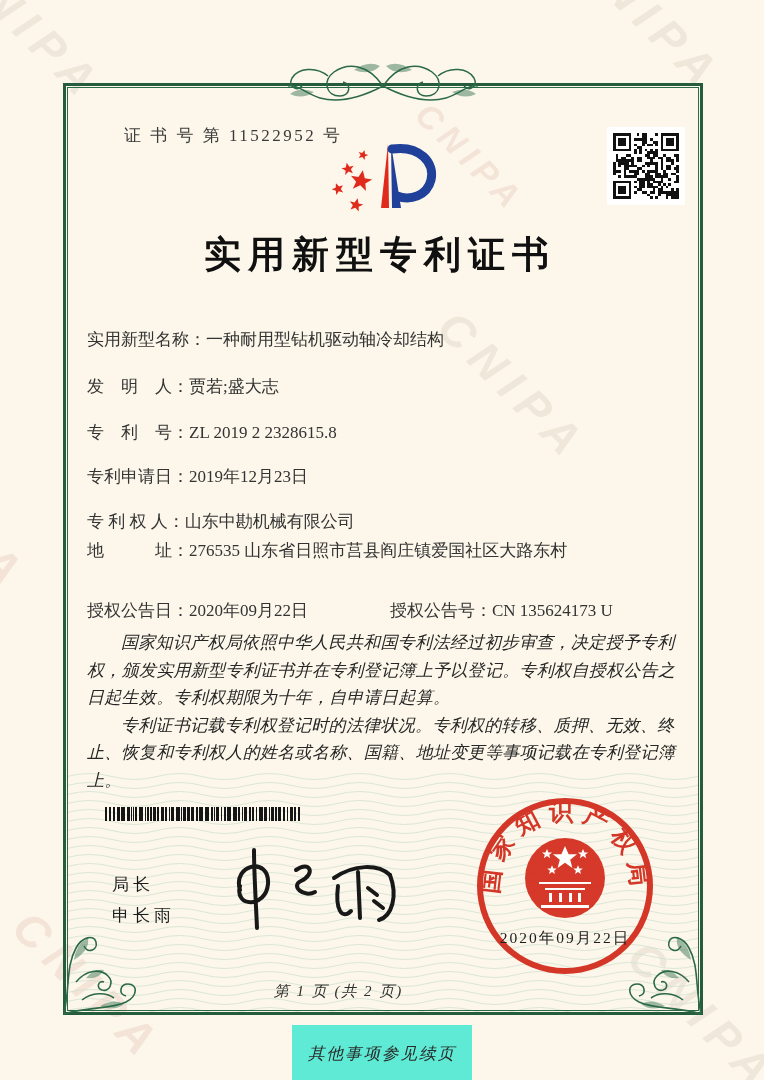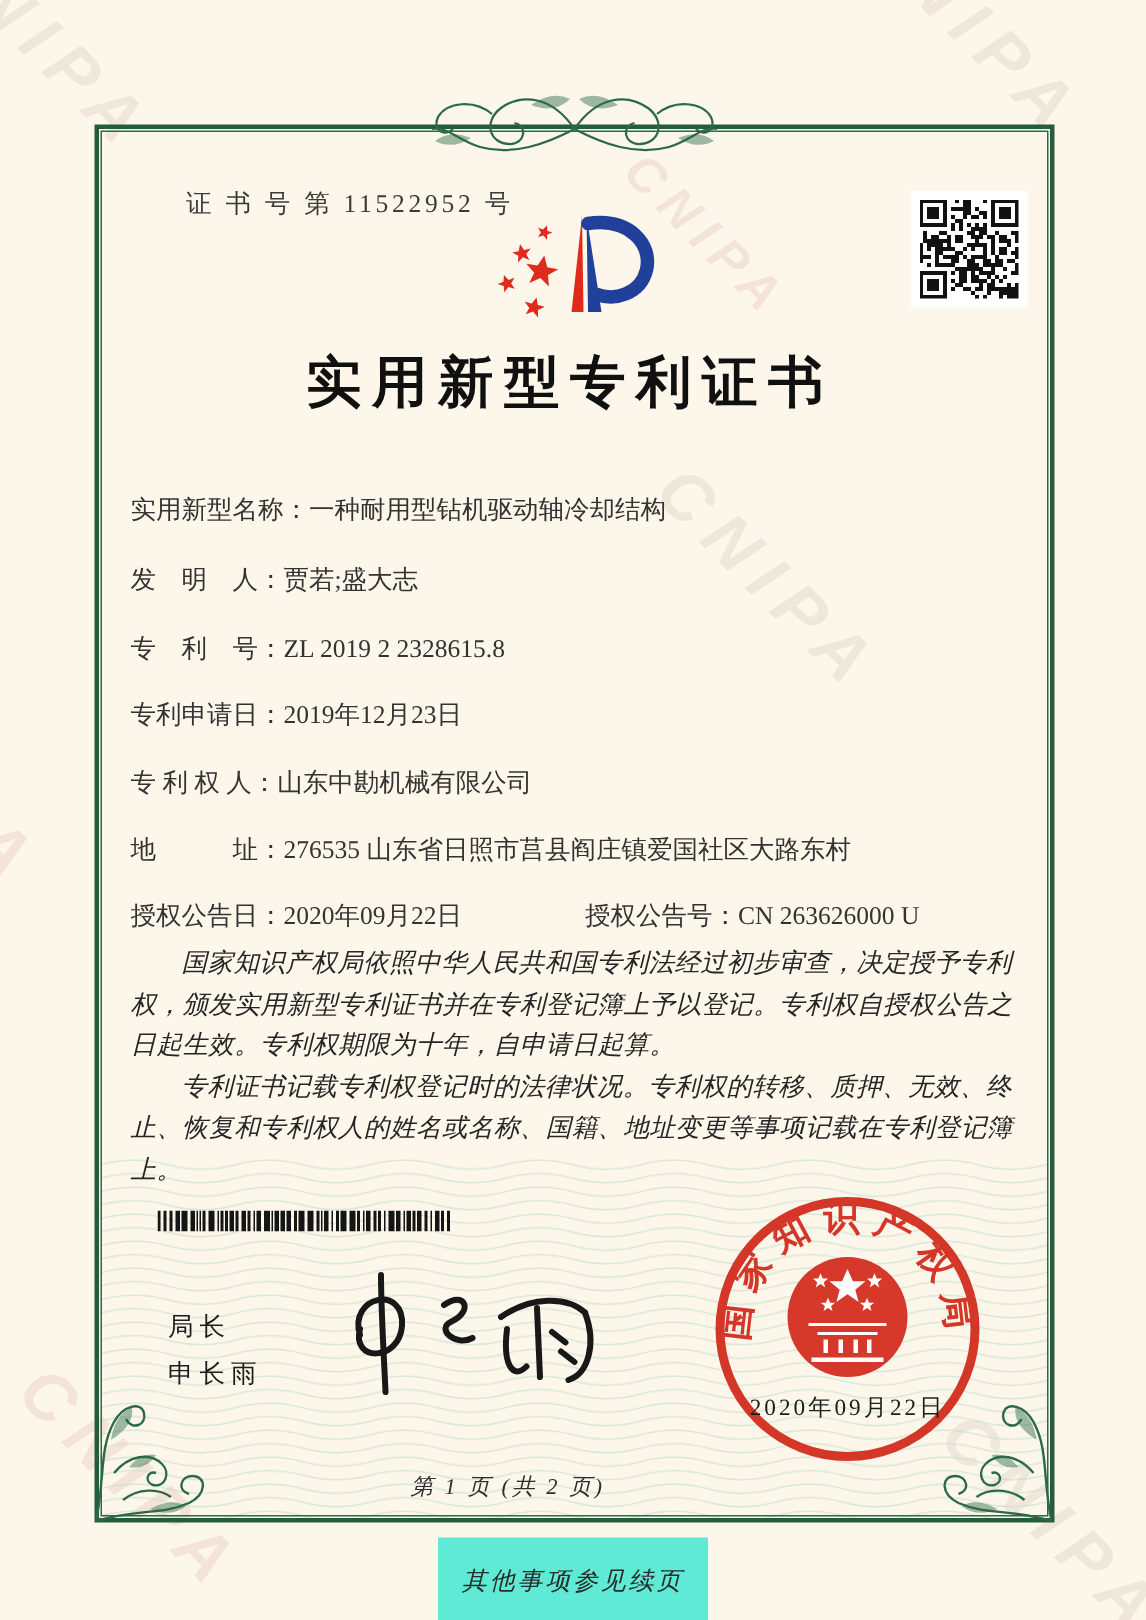--- a/index.html
+++ b/index.html
@@ -462,24 +462,24 @@
     </div>
 
   <div class="title">实用新型专利证书</div>
 
   <div class="fields">
     <div class="frow" style="top:0"><span class="lab">实用新型名称：</span><span>一种耐用型钻机驱动轴冷却结构</span></div>
     <div class="frow" style="top:47px"><span class="lab">发　明　人：</span><span>贾若;盛大志</span></div>
     <div class="frow" style="top:93px"><span class="lab">专　利　号：</span><span>ZL 2019 2 2328615.8</span></div>
     <div class="frow" style="top:137px"><span class="lab">专利申请日：</span><span>2019年12月23日</span></div>
     <div class="frow" style="top:182px"><span class="lab">专 利 权 人：</span><span>山东中勘机械有限公司</span></div>
-    <div class="frow" style="top:227px"><span class="lab">地　　　址：</span><span>276535 山东省日照市莒县阎庄镇爱国社区大路东村</span></div>
+    <div class="frow" style="top:211px"><span class="lab">地　　　址：</span><span>276535 山东省日照市莒县阎庄镇爱国社区大路东村</span></div>
     <div class="frow" style="top:271px;width:600px;">
       <span><span class="lab">授权公告日：</span><span>2020年09月22日</span></span>
-      <span class="grant-no"><span class="lab">授权公告号：</span><span>CN 263626000 U</span></span>
+      <span class="grant-no"><span class="lab">授权公告号：</span><span>CN 135624173 U</span></span>
     </div>
   </div>
 
   <div class="paras">
     <p>国家知识产权局依照中华人民共和国专利法经过初步审查，决定授予专利权，颁发实用新型专利证书并在专利登记簿上予以登记。专利权自授权公告之日起生效。专利权期限为十年，自申请日起算。</p>
     <p>专利证书记载专利权登记时的法律状况。专利权的转移、质押、无效、终止、恢复和专利权人的姓名或名称、国籍、地址变更等事项记载在专利登记簿上。</p>
   </div>
 
   <div class="barcode" id="barcode"><svg width="200" height="14">
         <rect x="0" y="0" width="2" height="14" fill="#151515"></rect>

